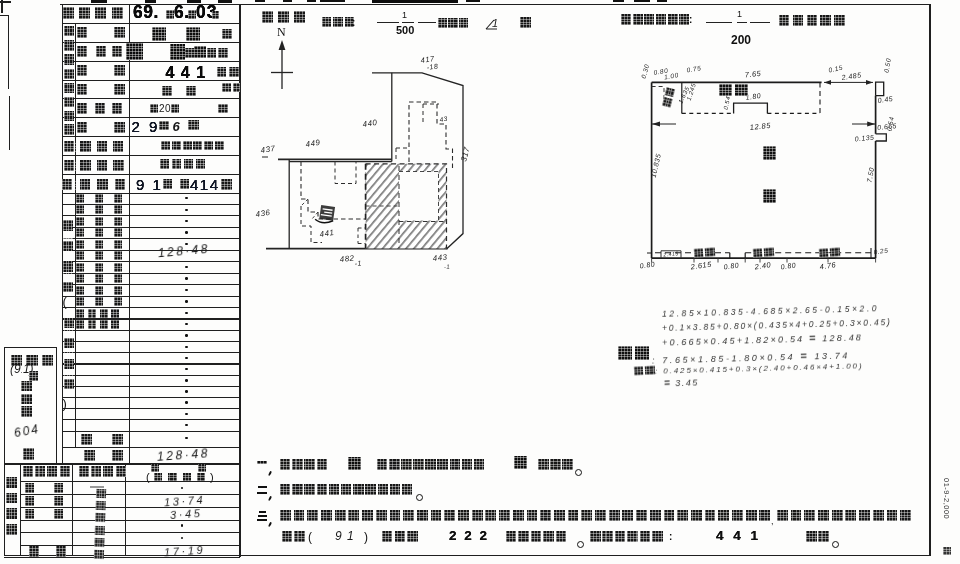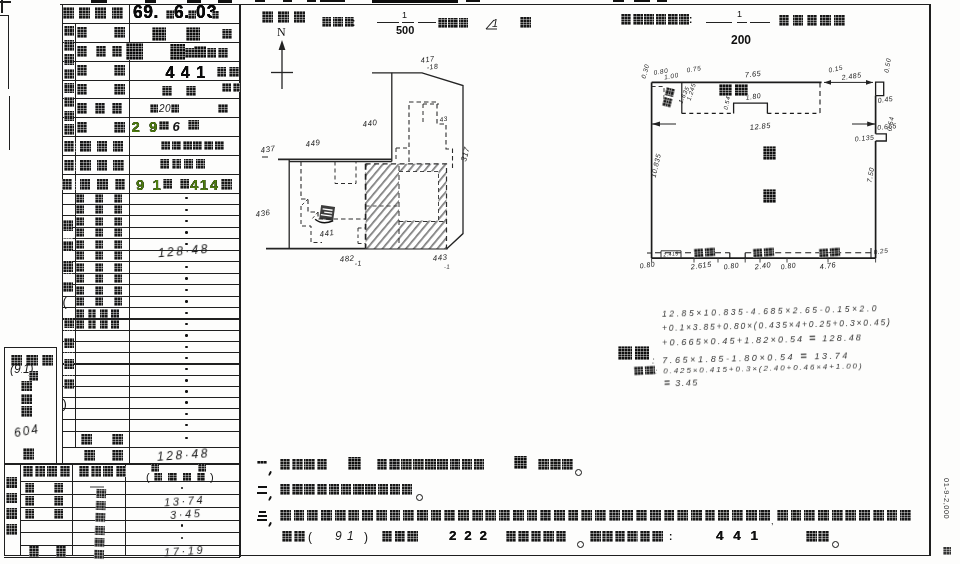--- a/index.html
+++ b/index.html
@@ -11,27 +11,27 @@
  repeating-linear-gradient(90deg,var(--c,#121212) 0 var(--w),rgba(0,0,0,0) var(--w) var(--p));
  filter:blur(.3px)}
 .zv{position:absolute;background:
  repeating-linear-gradient(90deg,rgba(253,253,252,.42) 0 1px,rgba(0,0,0,0) 1px 2.7px),
  repeating-linear-gradient(0deg,rgba(253,253,252,.38) 0 1px,rgba(0,0,0,0) 1px 3.1px),
  repeating-linear-gradient(180deg,var(--c,#121212) 0 var(--w),rgba(0,0,0,0) var(--w) var(--p));
  filter:blur(.3px)}
 .h,.hw,.hw10,.hw11,.hw12,.hw13,.b17,.b16,.b15,.b14,.b12,.b11,.fr1,.n,.par,.par2,.par3,.rot{filter:blur(.28px)}
 .h{position:absolute;white-space:nowrap;color:#1b1b1b}
 .hw{position:absolute;white-space:nowrap;font-style:italic;color:#222;font-size:8px}
-.hw10{position:absolute;white-space:nowrap;font-style:italic;color:#191919;font-size:10px;letter-spacing:.5px}
+.hw10{position:absolute;white-space:nowrap;color:#191919;font-size:10px;letter-spacing:.5px}
 .hw11{position:absolute;white-space:nowrap;font-style:italic;color:#1d1d1d;font-size:11px;letter-spacing:1.5px}
 .hw12{position:absolute;white-space:nowrap;font-style:italic;color:#191919;font-size:12px;letter-spacing:1px}
 .hw13{position:absolute;white-space:nowrap;font-style:italic;color:#151515;font-size:13px;font-weight:bold}
 .b17{position:absolute;font-weight:bold;font-size:17.5px;color:#0a0a0a;letter-spacing:.5px;text-shadow:0 0 .6px #000,0 0 .6px #000}
 .b16{position:absolute;font-weight:bold;font-size:16px;color:#0a0a0a;letter-spacing:1px;text-shadow:0 0 .6px #000,0 0 .6px #000}
-.b15{position:absolute;font-weight:bold;font-size:15px;color:#4d7c0f;text-shadow:0 0 .6px #000,0 0 .6px #000}
+.b15{position:absolute;font-weight:normal;font-size:15px;color:#0f172a;text-shadow:0 0 .6px #000,0 0 .6px #000}
 .b14{position:absolute;font-weight:bold;font-size:13.5px;color:#0f0f0f;letter-spacing:1px;text-shadow:0 0 .5px #000}
 .b12{position:absolute;font-weight:bold;font-size:12px;color:#0f0f0f}
 .b11{position:absolute;font-weight:bold;font-size:11px;color:#0f0f0f}
 .fr1{position:absolute;font-size:9px;color:#111}
 .n{position:absolute;font-size:12px;color:#111;font-family:"Liberation Serif",serif}
 .par{position:absolute;font-size:13px;color:#111}
 .par2{position:absolute;font-size:11px;color:#111}
 .par3{position:absolute;font-size:12px;color:#111}
 .crc{display:inline-block;width:5px;height:5px;border:1.2px solid #111;border-radius:50%}
 .dn{display:inline-block;width:2.2px;height:5px;background:#111;transform:rotate(28deg);border-radius:40%}

